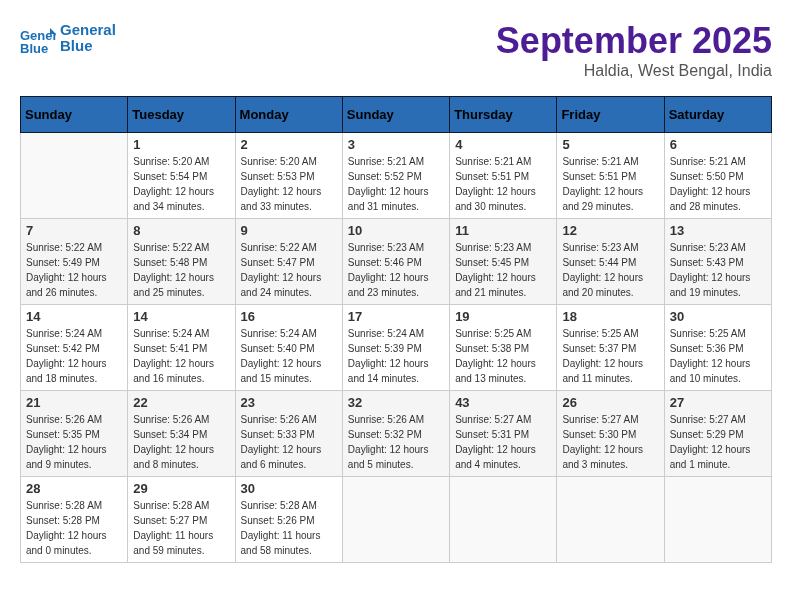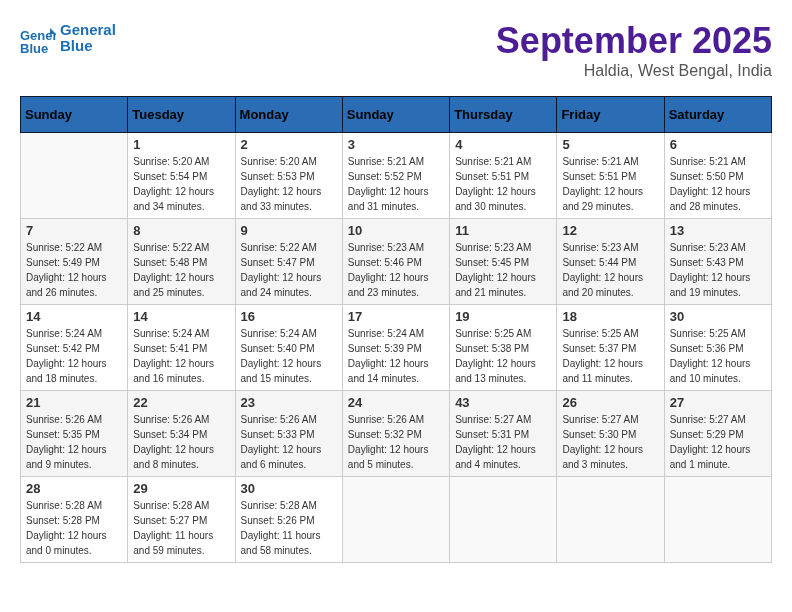--- a/index.html
+++ b/index.html
@@ -275,21 +275,21 @@
 and 8 minutes.</div>
         </td>
         <td>
           <span class="day-num">23</span>
           <div class="day-info" style="white-space: pre-line;">Sunrise: 5:26 AM
 Sunset: 5:33 PM
 Daylight: 12 hours
 and 6 minutes.</div>
         </td>
         <td>
-          <span class="day-num">24</span>
+          <span class="day-num">32</span>
           <div class="day-info" style="white-space: pre-line;">Sunrise: 5:26 AM
 Sunset: 5:32 PM
 Daylight: 12 hours
 and 5 minutes.</div>
         </td>
         <td>
           <span class="day-num">43</span>
           <div class="day-info" style="white-space: pre-line;">Sunrise: 5:27 AM
 Sunset: 5:31 PM
 Daylight: 12 hours

